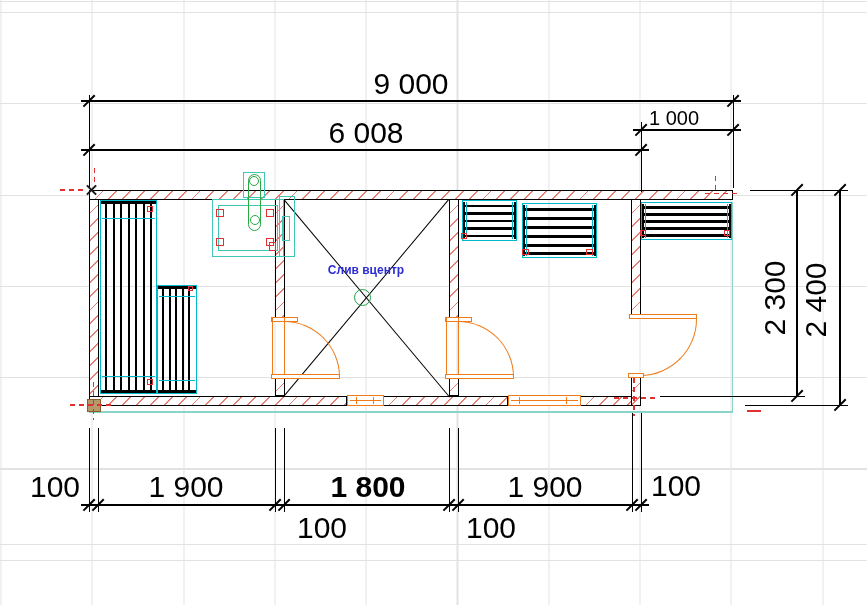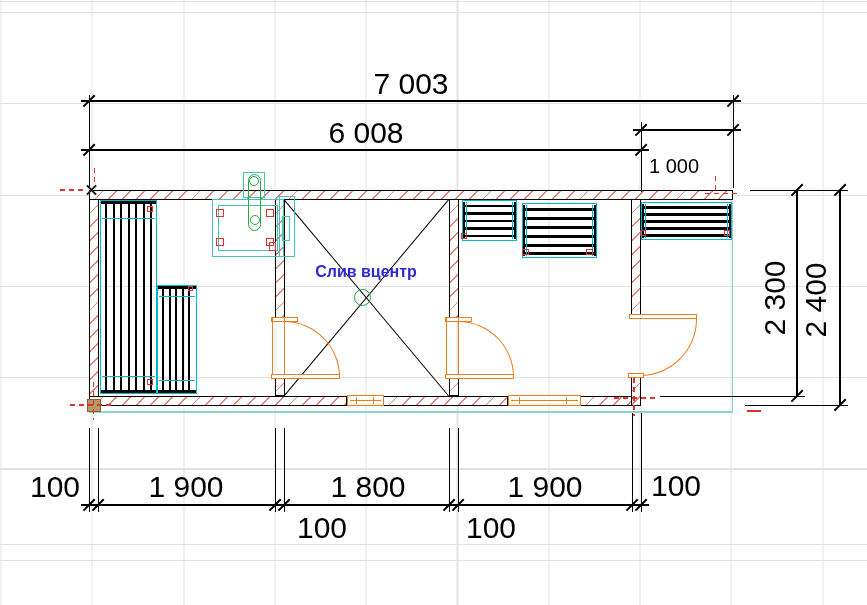--- a/index.html
+++ b/index.html
@@ -12,40 +12,40 @@
     font-family:"Liberation Sans",sans-serif;
   }
   .abs{position:absolute;}
   .gridx{position:absolute;left:0;width:867px;height:1px;background:#e2e2e2;}
   .wall{position:absolute;box-sizing:border-box;border:1.5px solid #000;background-color:#fff;
     background-image:repeating-linear-gradient(135deg,transparent 0 8.5px,rgba(224,95,80,.8) 8.5px 9.8px);}
   .ln{position:absolute;background:#000;}
   .ext{position:absolute;background:#000;}
   .tick{position:absolute;width:16px;height:1.8px;background:#000;transform:rotate(-45deg);}
   .dimtext{position:absolute;font-size:30px;line-height:32px;color:#000;text-align:center;width:160px;}
-  .dimsmall{position:absolute;font-size:20px;line-height:22px;color:#000;text-align:center;width:120px;margin-top:48px;}
+  .dimsmall{position:absolute;font-size:20px;line-height:22px;color:#000;text-align:center;width:120px;}
   .vdim{transform:rotate(-90deg);}
   .cy{position:absolute;box-sizing:border-box;border:1.5px solid #00b8cc;}
   .cyl-h{position:absolute;height:1.4px;background:#00b8cc;}
   .cyl-v{position:absolute;width:1.4px;background:#00b8cc;}
   .tl{position:absolute;box-sizing:border-box;border:1.5px solid #3fc6b4;}
   .grn{position:absolute;box-sizing:border-box;border:1.6px solid #28a745;}
   .red{position:absolute;box-sizing:border-box;border:1.3px solid #e03030;}
   .rd{position:absolute;background:#e03030;}
   .or{position:absolute;box-sizing:border-box;border:1.4px solid #ef7b1a;background:#fff;}
   .orbg{position:absolute;background:#ef7b1a;}
   .arc-ne{position:absolute;box-sizing:border-box;border:1.6px solid #ef7b1a;border-left:none;border-bottom:none;border-radius:0 100% 0 0;}
   .arc-se{position:absolute;box-sizing:border-box;border:1.6px solid #ef7b1a;border-left:none;border-top:none;border-radius:0 0 100% 0;}
   .plankv{position:absolute;width:2.4px;background:#000;}
   .plankh{position:absolute;height:2.6px;background:#000;}
   .xline{position:absolute;height:1.3px;background:#000;transform-origin:0 0;}
   .rdash-h{position:absolute;height:1.6px;background:repeating-linear-gradient(90deg,#e03030 0 5px,transparent 5px 9px);}
   .rdash-v{position:absolute;width:1.6px;background:repeating-linear-gradient(180deg,#e03030 0 5px,transparent 5px 9px);}
   .xbar{position:absolute;width:13px;height:2px;background:#1a1a1a;}
-  .note{position:absolute;font-size:16px;font-weight:bold;color:#2b2bd5;text-align:center;width:120px;}
+  .note{position:absolute;font-size:12px;font-weight:bold;color:#2b2bd5;text-align:center;width:120px;}
 </style>
 </head>
 <body>
 
 <div id="canvas">
 
   <div class="gridx" style="top:1px;"></div>
   <div class="gridx" style="top:544px;"></div>
 
   <div class="abs" style="left:731.5px;top:202px;width:1.6px;height:210px;background:#8ad4cc;"></div>
@@ -213,28 +213,28 @@
   <div class="tick" style="left:276px;top:504px;"></div>
   <div class="tick" style="left:441px;top:504px;"></div>
   <div class="tick" style="left:450px;top:504px;"></div>
   <div class="tick" style="left:624px;top:504px;"></div>
   <div class="tick" style="left:633px;top:504px;"></div>
   <div class="tick" style="left:789px;top:189px;"></div>
   <div class="tick" style="left:789px;top:395px;"></div>
   <div class="tick" style="left:832px;top:189px;"></div>
   <div class="tick" style="left:832px;top:404px;"></div>
 
-  <div class="dimtext" style="left:331px;top:68px;">7 003</div>
+  <div class="dimtext" style="left:331px;top:68px;">9 000</div>
   <div class="dimtext" style="left:286px;top:117px;">6 008</div>
   <div class="dimsmall" style="left:614px;top:107px;">1 000</div>
   <div class="dimtext vdim" style="left:695px;top:282px;">2 300</div>
   <div class="dimtext vdim" style="left:736px;top:284px;">2 400</div>
   <div class="dimtext" style="left:-25px;top:471px;">100</div>
   <div class="dimtext" style="left:106px;top:471px;">1 900</div>
-  <div class="dimtext" style="left:288px;top:471px;">1 800</div>
+  <div class="dimtext" style="left:288px;top:471px;font-weight:bold;">1 800</div>
   <div class="dimtext" style="left:465px;top:471px;">1 900</div>
   <div class="dimtext" style="left:596px;top:470px;">100</div>
   <div class="dimtext" style="left:242px;top:512px;">100</div>
   <div class="dimtext" style="left:411px;top:512px;">100</div>
 
   <div class="xbar" style="left:84.5px;top:189px;transform:rotate(45deg);"></div>
   <div class="xbar" style="left:84.5px;top:189px;transform:rotate(-45deg);"></div>
   <div class="rdash-h" style="left:60px;top:189px;width:27px;"></div>
   <div class="rdash-v" style="left:93.5px;top:168px;height:18px;"></div>
 

